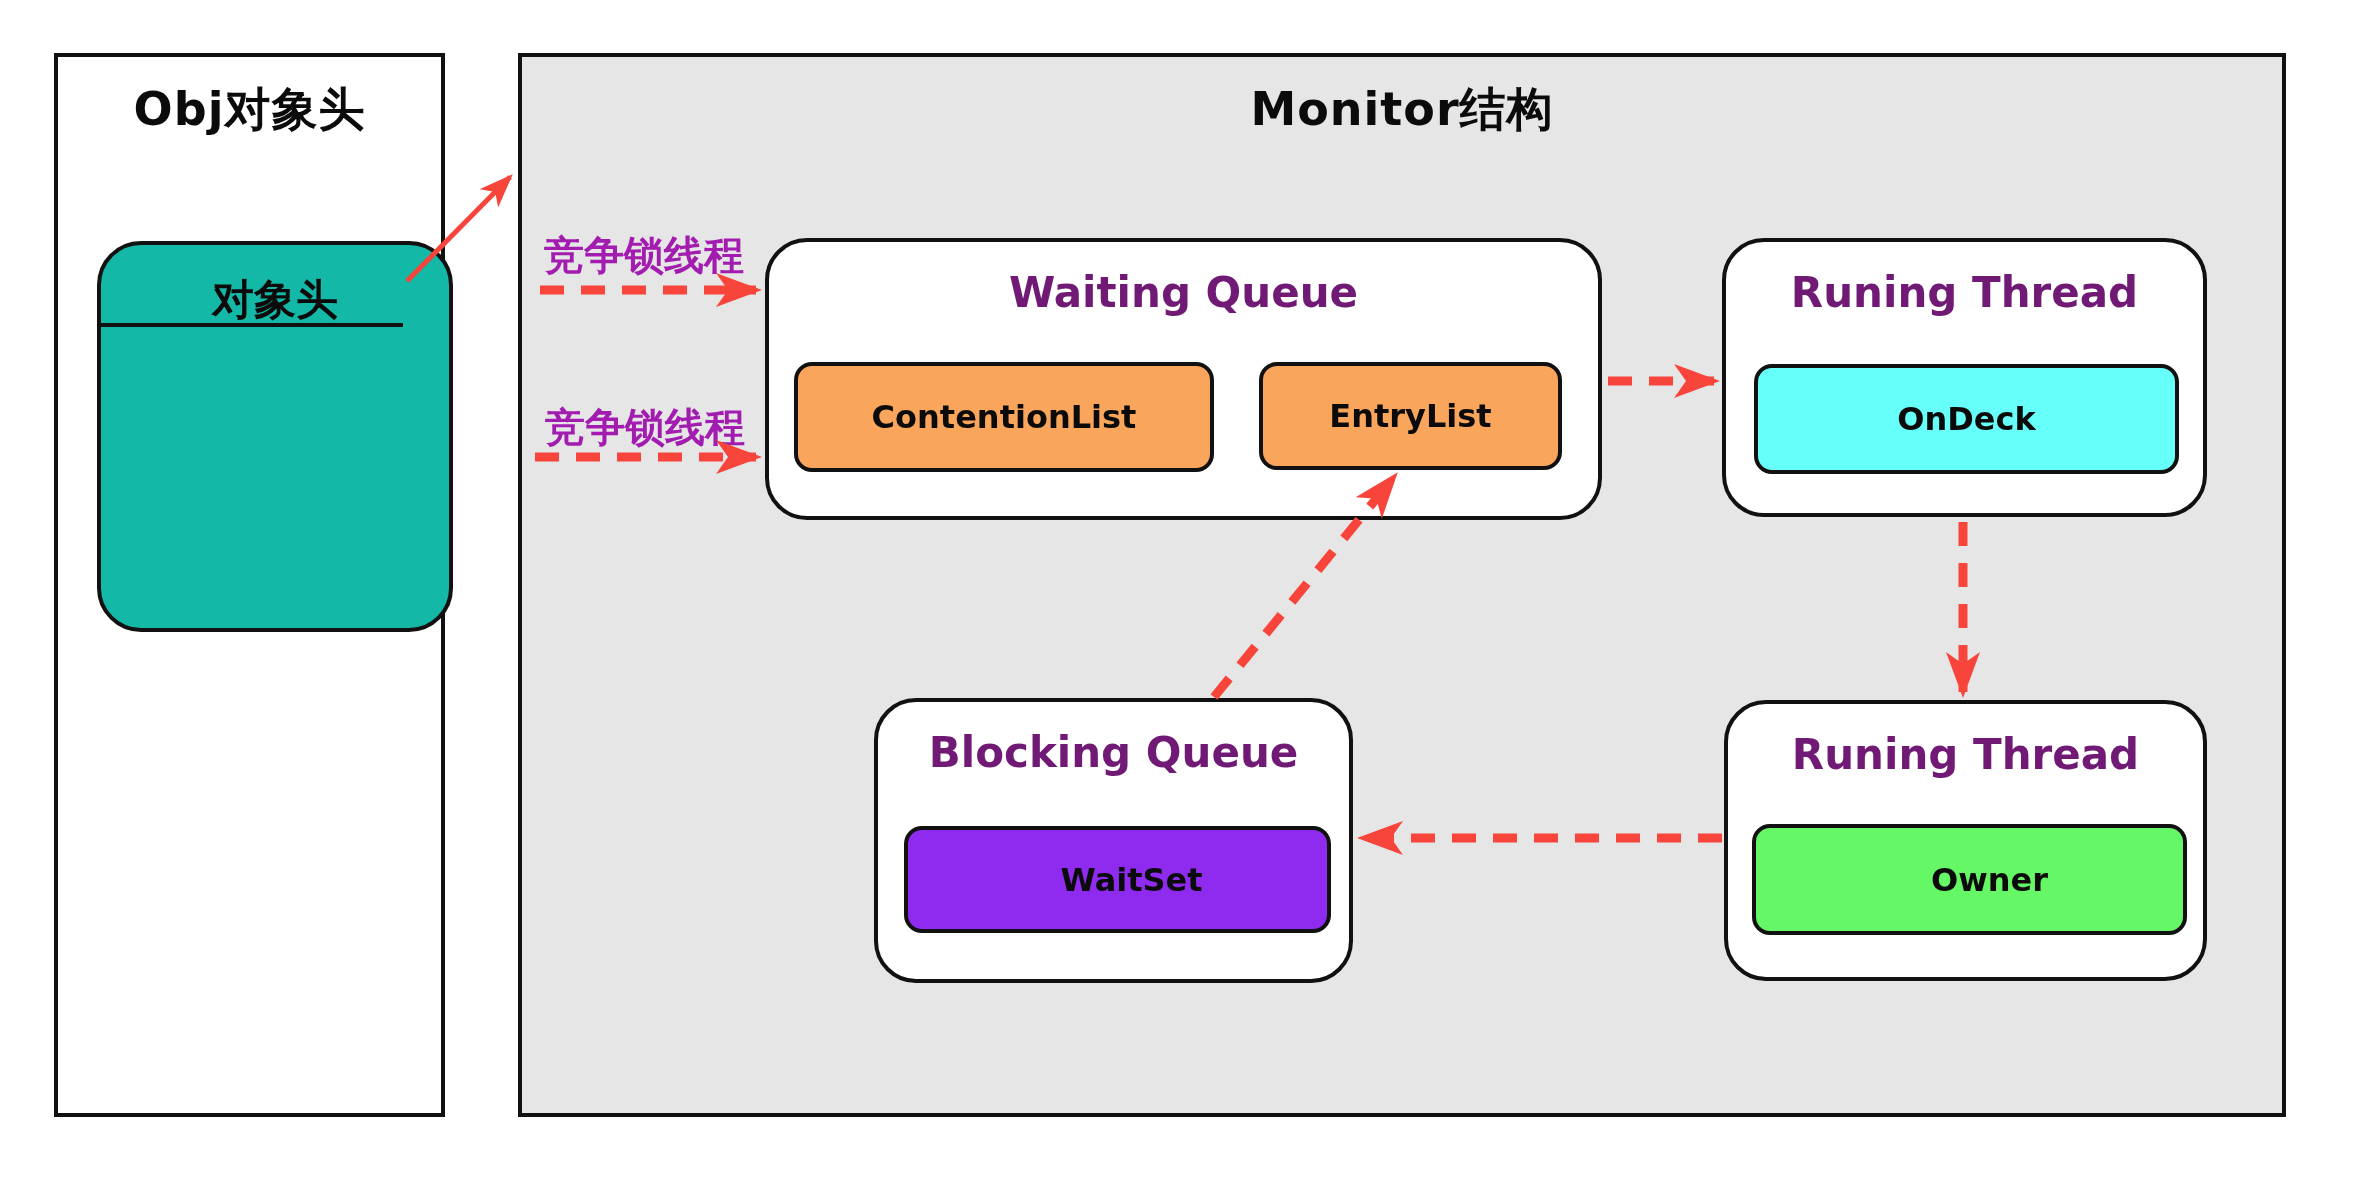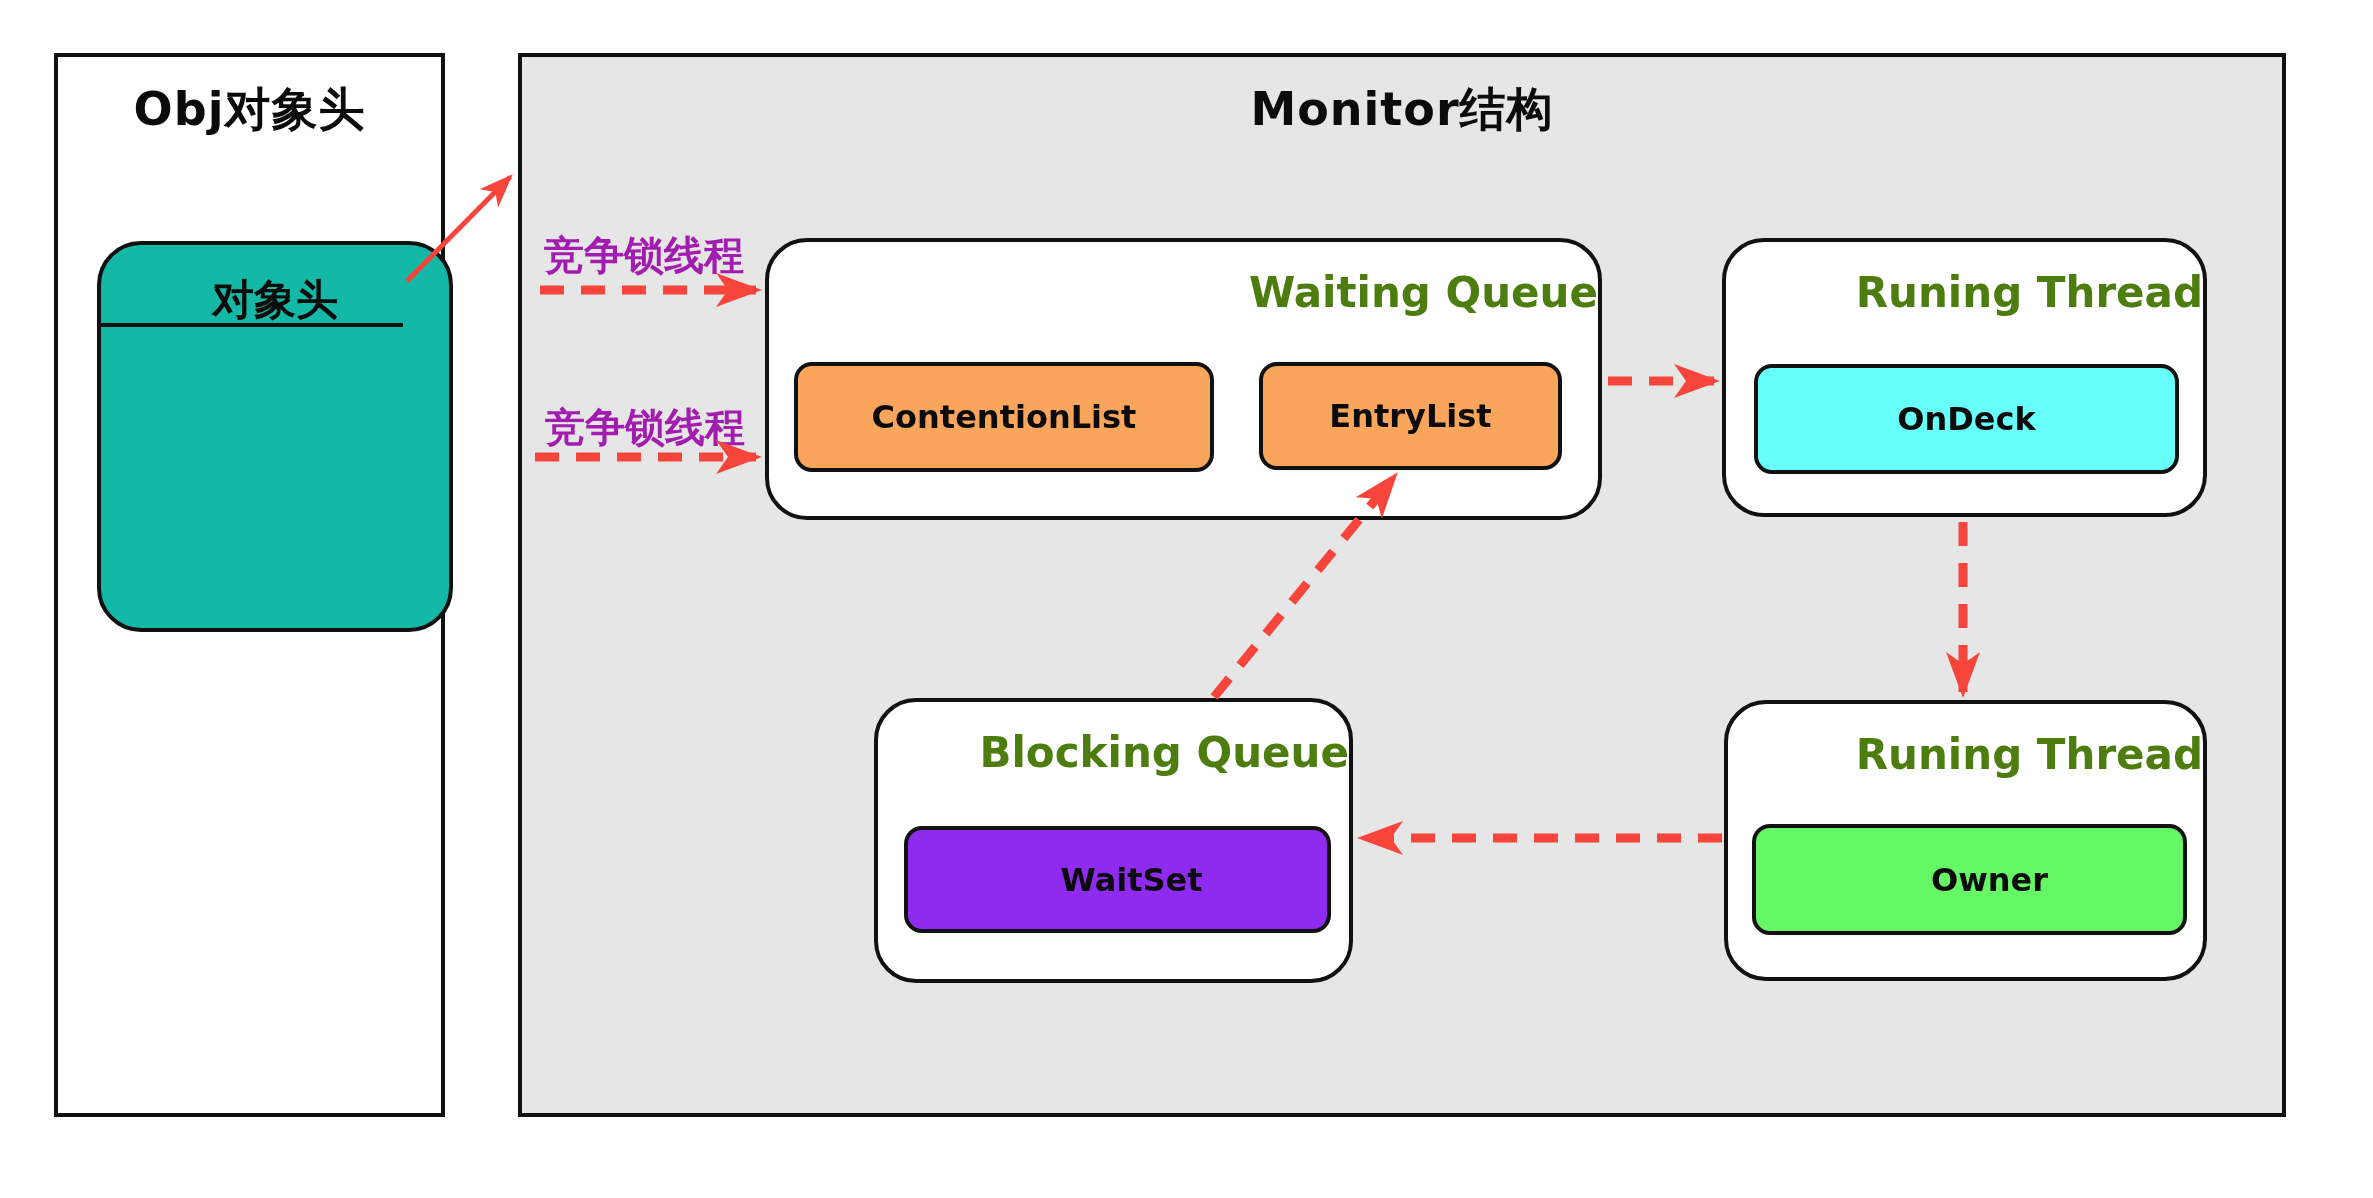--- a/index.html
+++ b/index.html
@@ -44,21 +44,21 @@
   .monitor-panel{left:518px;top:53px;width:1768px;height:1064px;background:#E6E6E6;}
   
   .node{
     position:absolute;
     background:#ffffff;
     border:4px solid #111111;border-radius:42px;
     box-sizing:border-box;
   }
   .node-title{
     position:absolute;left:0;top:26px;width:100%;
-    text-align:right;font-size:42px;font-weight:bold;color:#4d7c0f;
+    text-align:center;font-size:42px;font-weight:bold;color:#701a75;
   }
   .chip{
     position:absolute;
     border:4px solid #111111;border-radius:18px;
     box-sizing:border-box;
     display:flex;align-items:center;justify-content:center;
     font-size:32px;font-weight:bold;color:#0b0b0b;
   }
   .waiting-queue{left:765px;top:238px;width:837px;height:282px;}
   .chip-contention{left:25px;top:120px;width:420px;height:110px;background:#F9A65C;}

